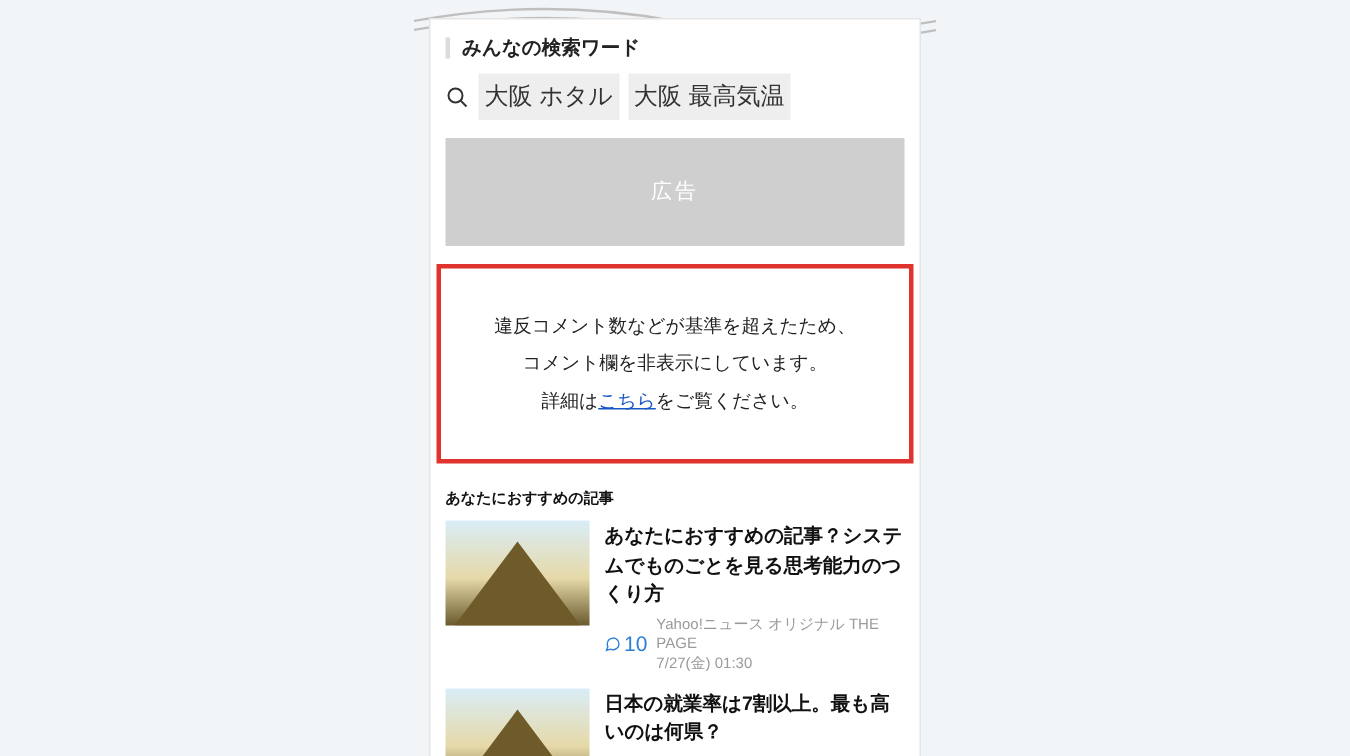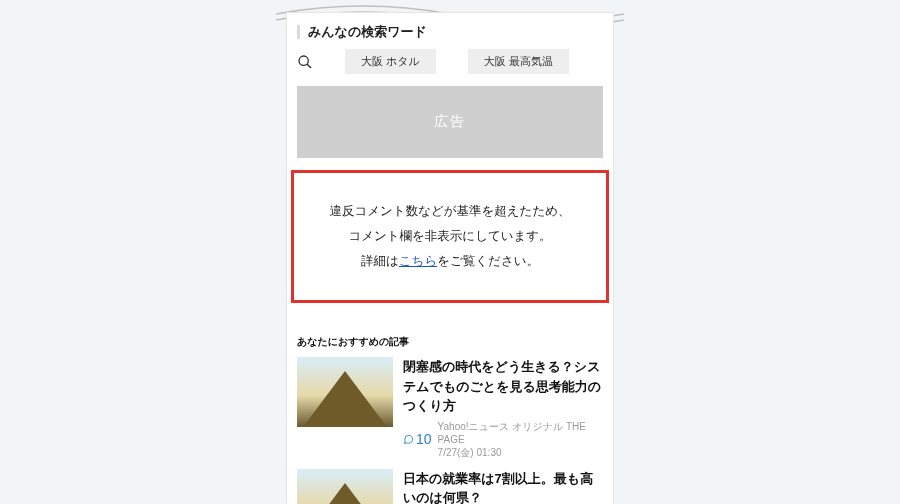--- a/index.html
+++ b/index.html
@@ -49,39 +49,38 @@
     padding: 0 10px 12px 10px;
   }
   .search-icon {
     width: 16px; height: 16px;
     flex-shrink: 0;
     color: #333;
   }
   .tag {
     background: #eeeeee;
     color: #333;
-    font-size: 11px;
-    padding: 5px 16px;
+    font-size: 16px;
+    padding: 5px 4px;
     white-space: nowrap;
     cursor: pointer;
-    margin-left: 26px;
   }
   .ad-box {
     margin: 0 10px 12px 10px;
     height: 72px;
     background: #cfcfcf;
     color: #fff;
     display: flex;
     align-items: center;
     justify-content: center;
     font-size: 14px;
     letter-spacing: 2px;
   }
   .notice-wrap {
-    margin: 0 4px 26px 4px;
+    margin: 0 4px 10px 4px;
     border: 3px solid #e1332d;
     padding: 26px 12px;
     text-align: center;
     background: #fff;
   }
   .notice-wrap p {
     font-size: 12.5px;
     color: #222;
     line-height: 2;
   }
@@ -188,21 +187,21 @@
     </p>
   </div>
 
   <div class="rec-title">あなたにおすすめの記事</div>
 
   <div class="article">
     <div class="thumb">
       <div class="mountain"></div>
     </div>
     <div class="article-body">
-      <div class="article-title">閉塞感の時代をどう生きる？システムでものごとを見る思考能力のつくり方</div>
+      <div class="article-title">あなたにおすすめの記事？システムでものごとを見る思考能力のつくり方</div>
       <div class="article-meta">
         <span class="comment-badge">
           <svg viewBox="0 0 24 24" fill="none" stroke="currentColor" stroke-width="2">
             <path d="M21 11.5a8.38 8.38 0 0 1-8.5 8.5 8.5 8.5 0 0 1-3.9-.9L3 21l1.9-5.6A8.38 8.38 0 0 1 4 11.5 8.5 8.5 0 0 1 12.5 3 8.38 8.38 0 0 1 21 11.5z"></path>
           </svg>
           <span>10</span>
         </span>
         <span>
           <span>Yahoo!ニュース オリジナル THE PAGE</span><br>
           <span>7/27(金) 01:30</span>

